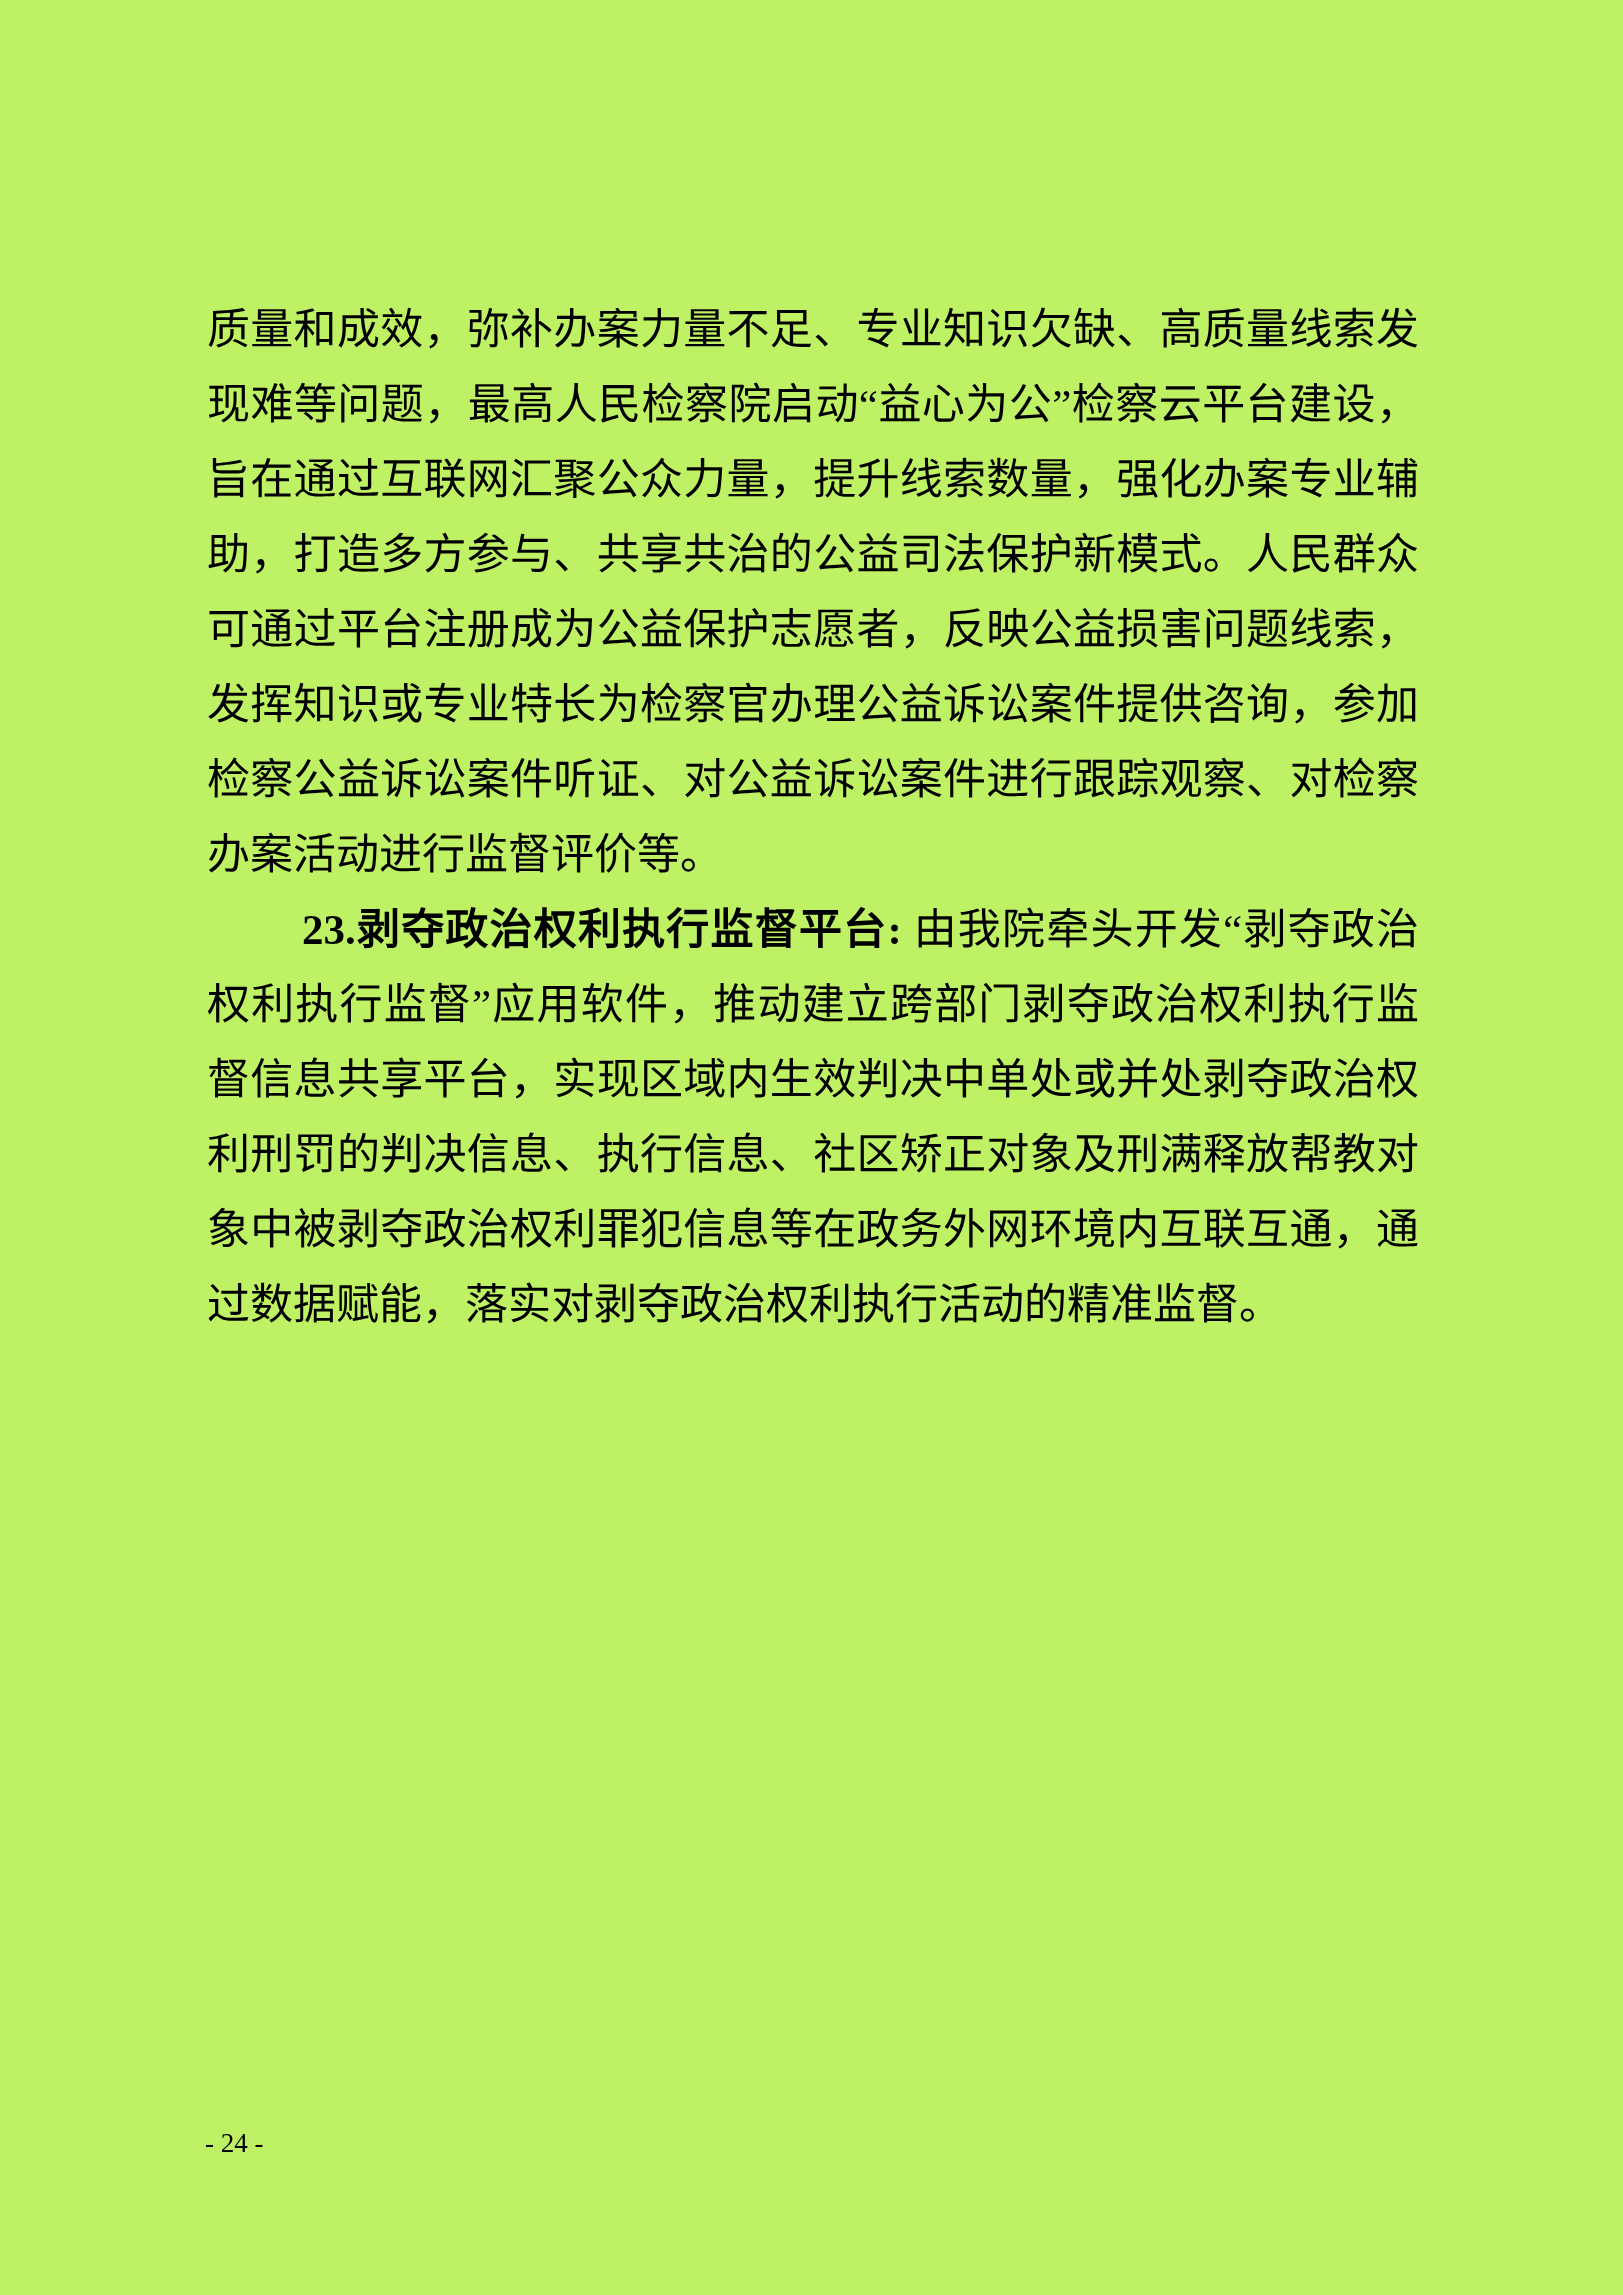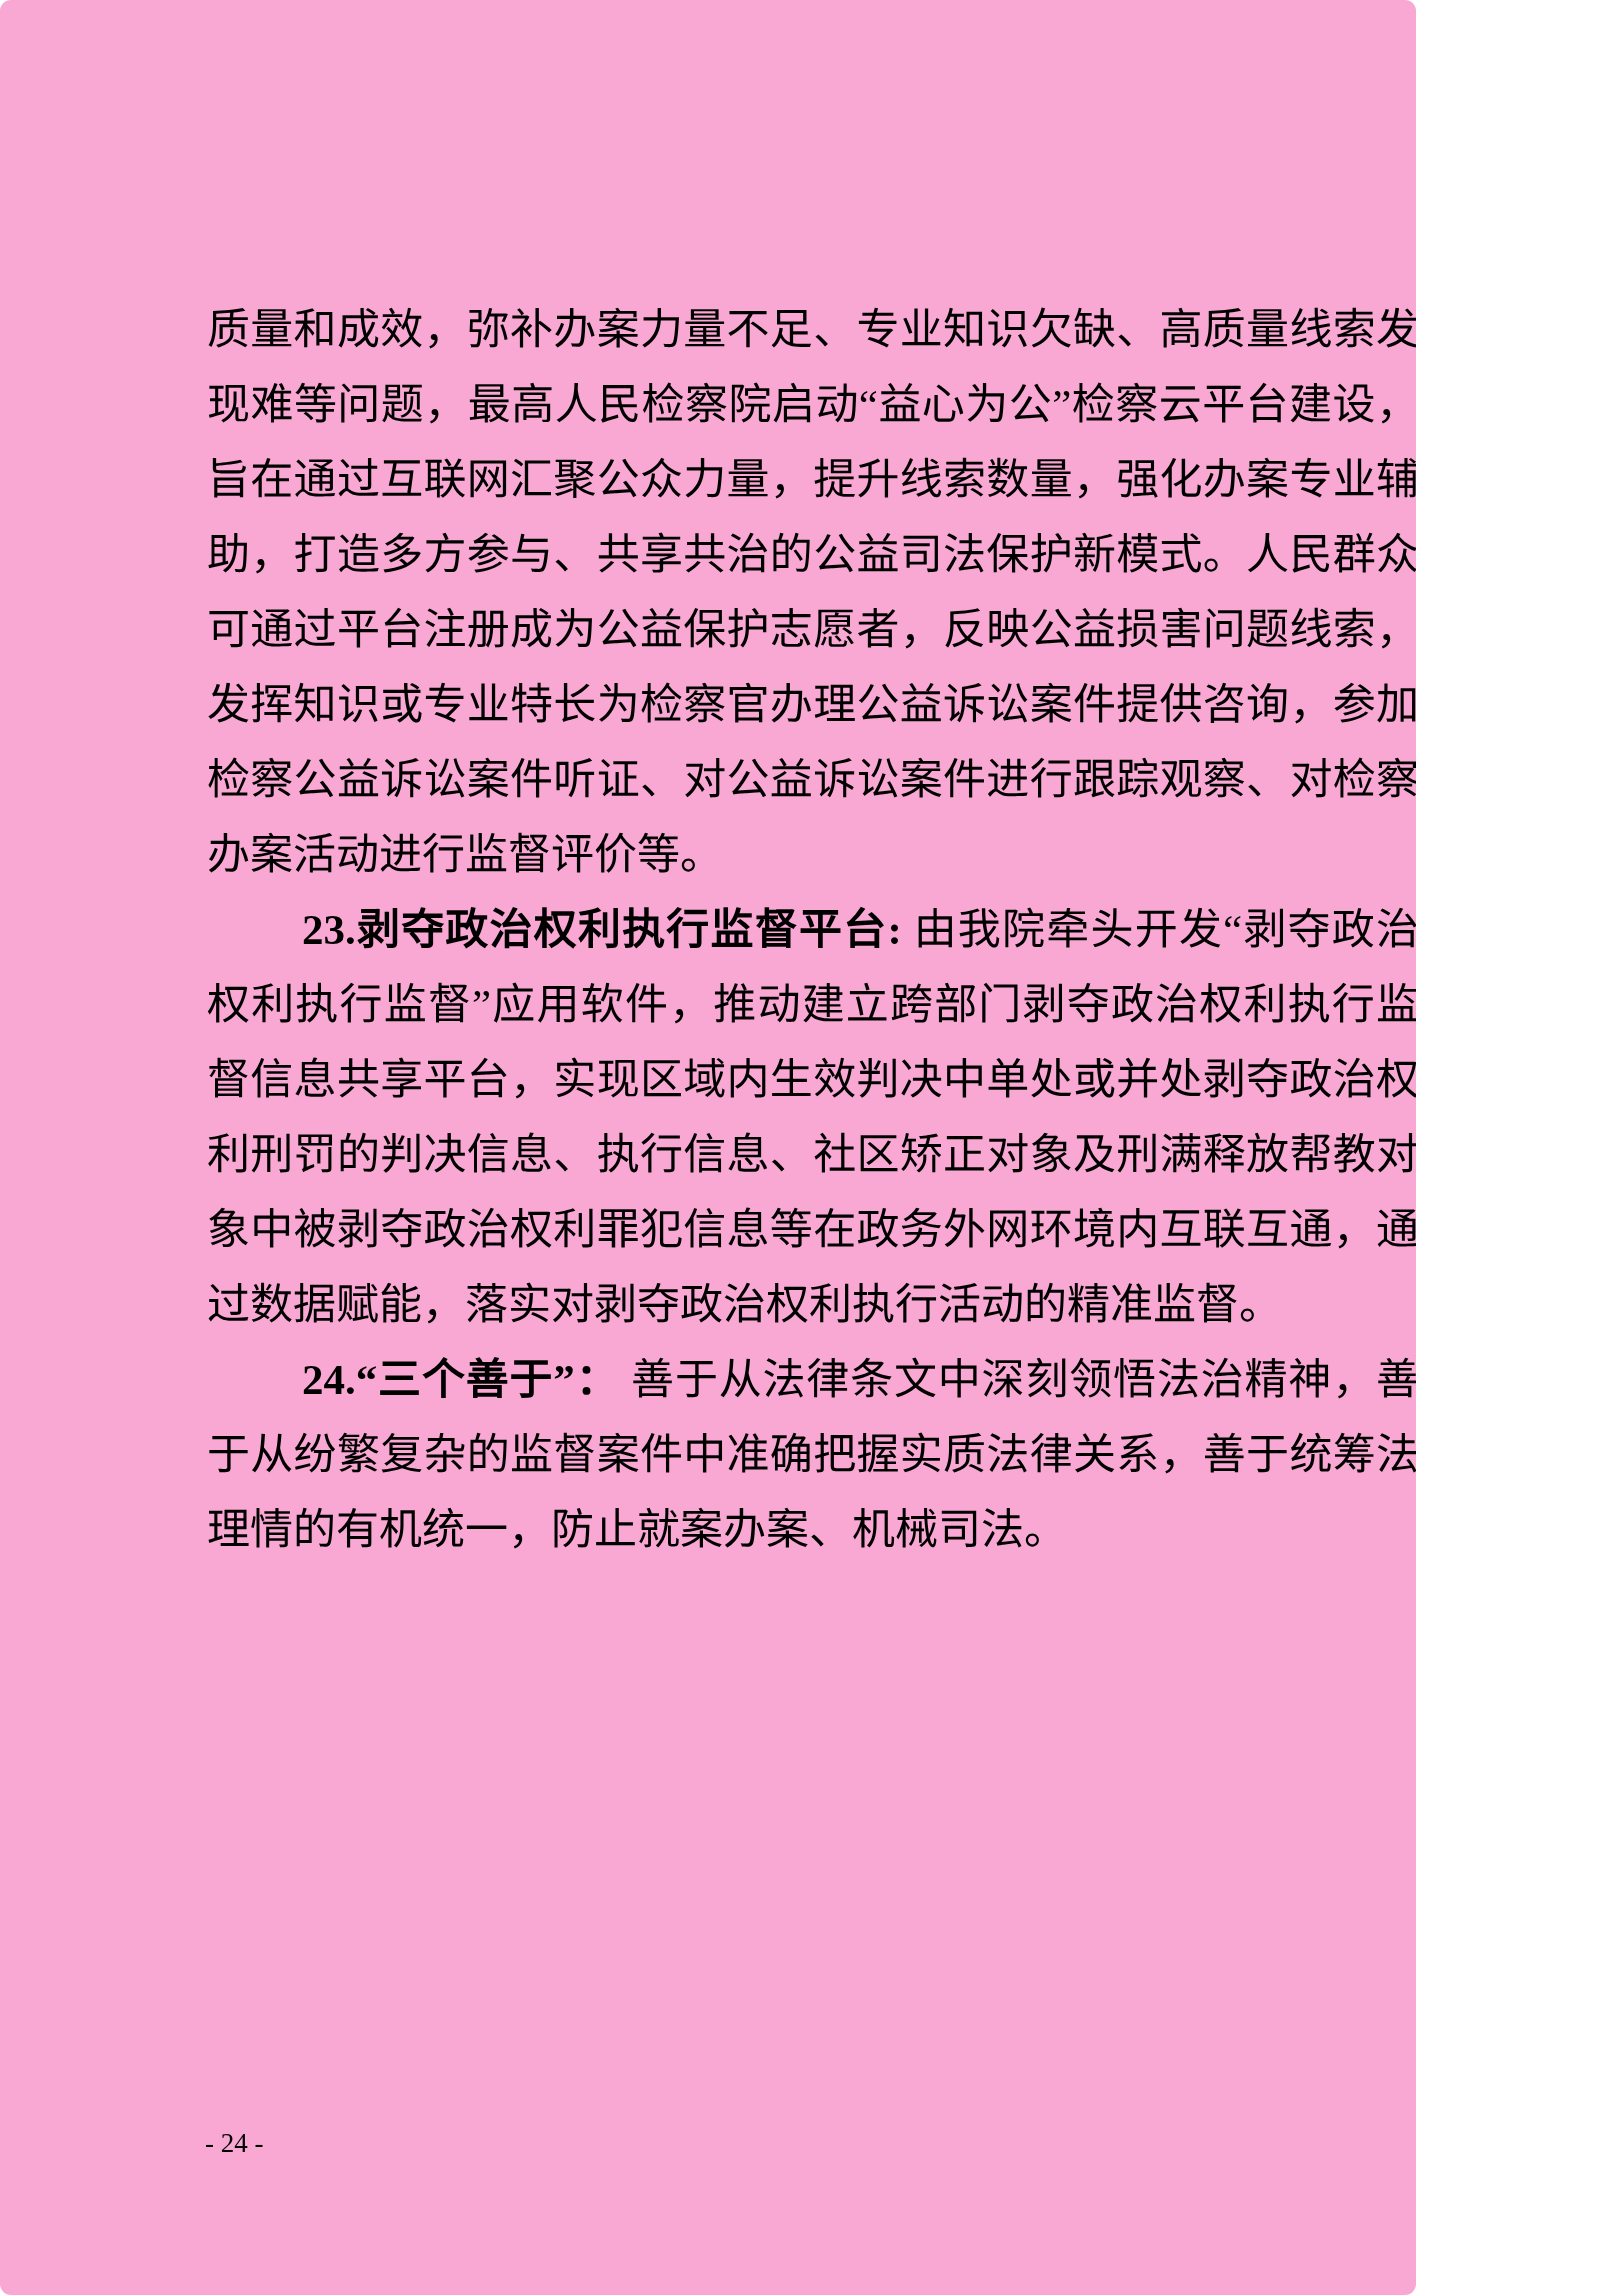--- a/index.html
+++ b/index.html
@@ -2,27 +2,26 @@
 <html lang="zh-CN" style="font-size:11px"><head>
 <meta charset="utf-8">
 <style>
   html, body {
     margin: 0;
     padding: 0;
     background: #ffffff;
   }
   .page {
     position: relative;
-    width: 1416px;
+    width: 1623px;
     height: 2295px;
-    background: #f9a8d4;
+    background: #bef264;
     color: #000000;
     font-family: "Liberation Serif", "DejaVu Serif", serif;
     overflow: hidden;
-    border-radius: 11px;
   }
   .content {
     position: absolute;
     left: 207px;
     top: 292px;
     width: 1212px;
   }
   .para {
     margin: 0;
     padding: 0;
@@ -55,19 +54,18 @@
     text-align: right;
   }
 </style>
 </head>
 <body>
 
 <div class="page">
   <main class="content">
     <p class="para"><span>质量和成效，弥补办案力量不足、专业知识欠缺、高质量线索发现难等问题，最高人民检察院启动“益心为公”检察云平台建设，旨在通过互联网汇聚公众力量，提升线索数量，强化办案专业辅助，打造多方参与、共享共治的公益司法保护新模式。人民群众可通过平台注册成为公益保护志愿者，反映公益损害问题线索，发挥知识或专业特长为检察官办理公益诉讼案件提供咨询，参加检察公益诉讼案件听证、对公益诉讼案件进行跟踪观察、对检察办案活动进行监督评价等。</span></p>
     <p class="para indent"><span class="lead">23.剥夺政治权利执行监督平台: </span><span>由我院牵头开发“剥夺政治权利执行监督”应用软件，推动建立跨部门剥夺政治权利执行监督信息共享平台，实现区域内生效判决中单处或并处剥夺政治权利刑罚的判决信息、执行信息、社区矫正对象及刑满释放帮教对象中被剥夺政治权利罪犯信息等在政务外网环境内互联互通，通过数据赋能，落实对剥夺政治权利执行活动的精准监督。</span></p>
-    <p class="para indent"><span class="lead">24.“三个善于”： </span><span>善于从法律条文中深刻领悟法治精神，善于从纷繁复杂的监督案件中准确把握实质法律关系，善于统筹法理情的有机统一，防止就案办案、机械司法。</span></p>
   </main>
   <footer class="footer">
     <span class="pagenum">- 24 -</span>
   </footer>
 </div>
 
 
 </body></html>

